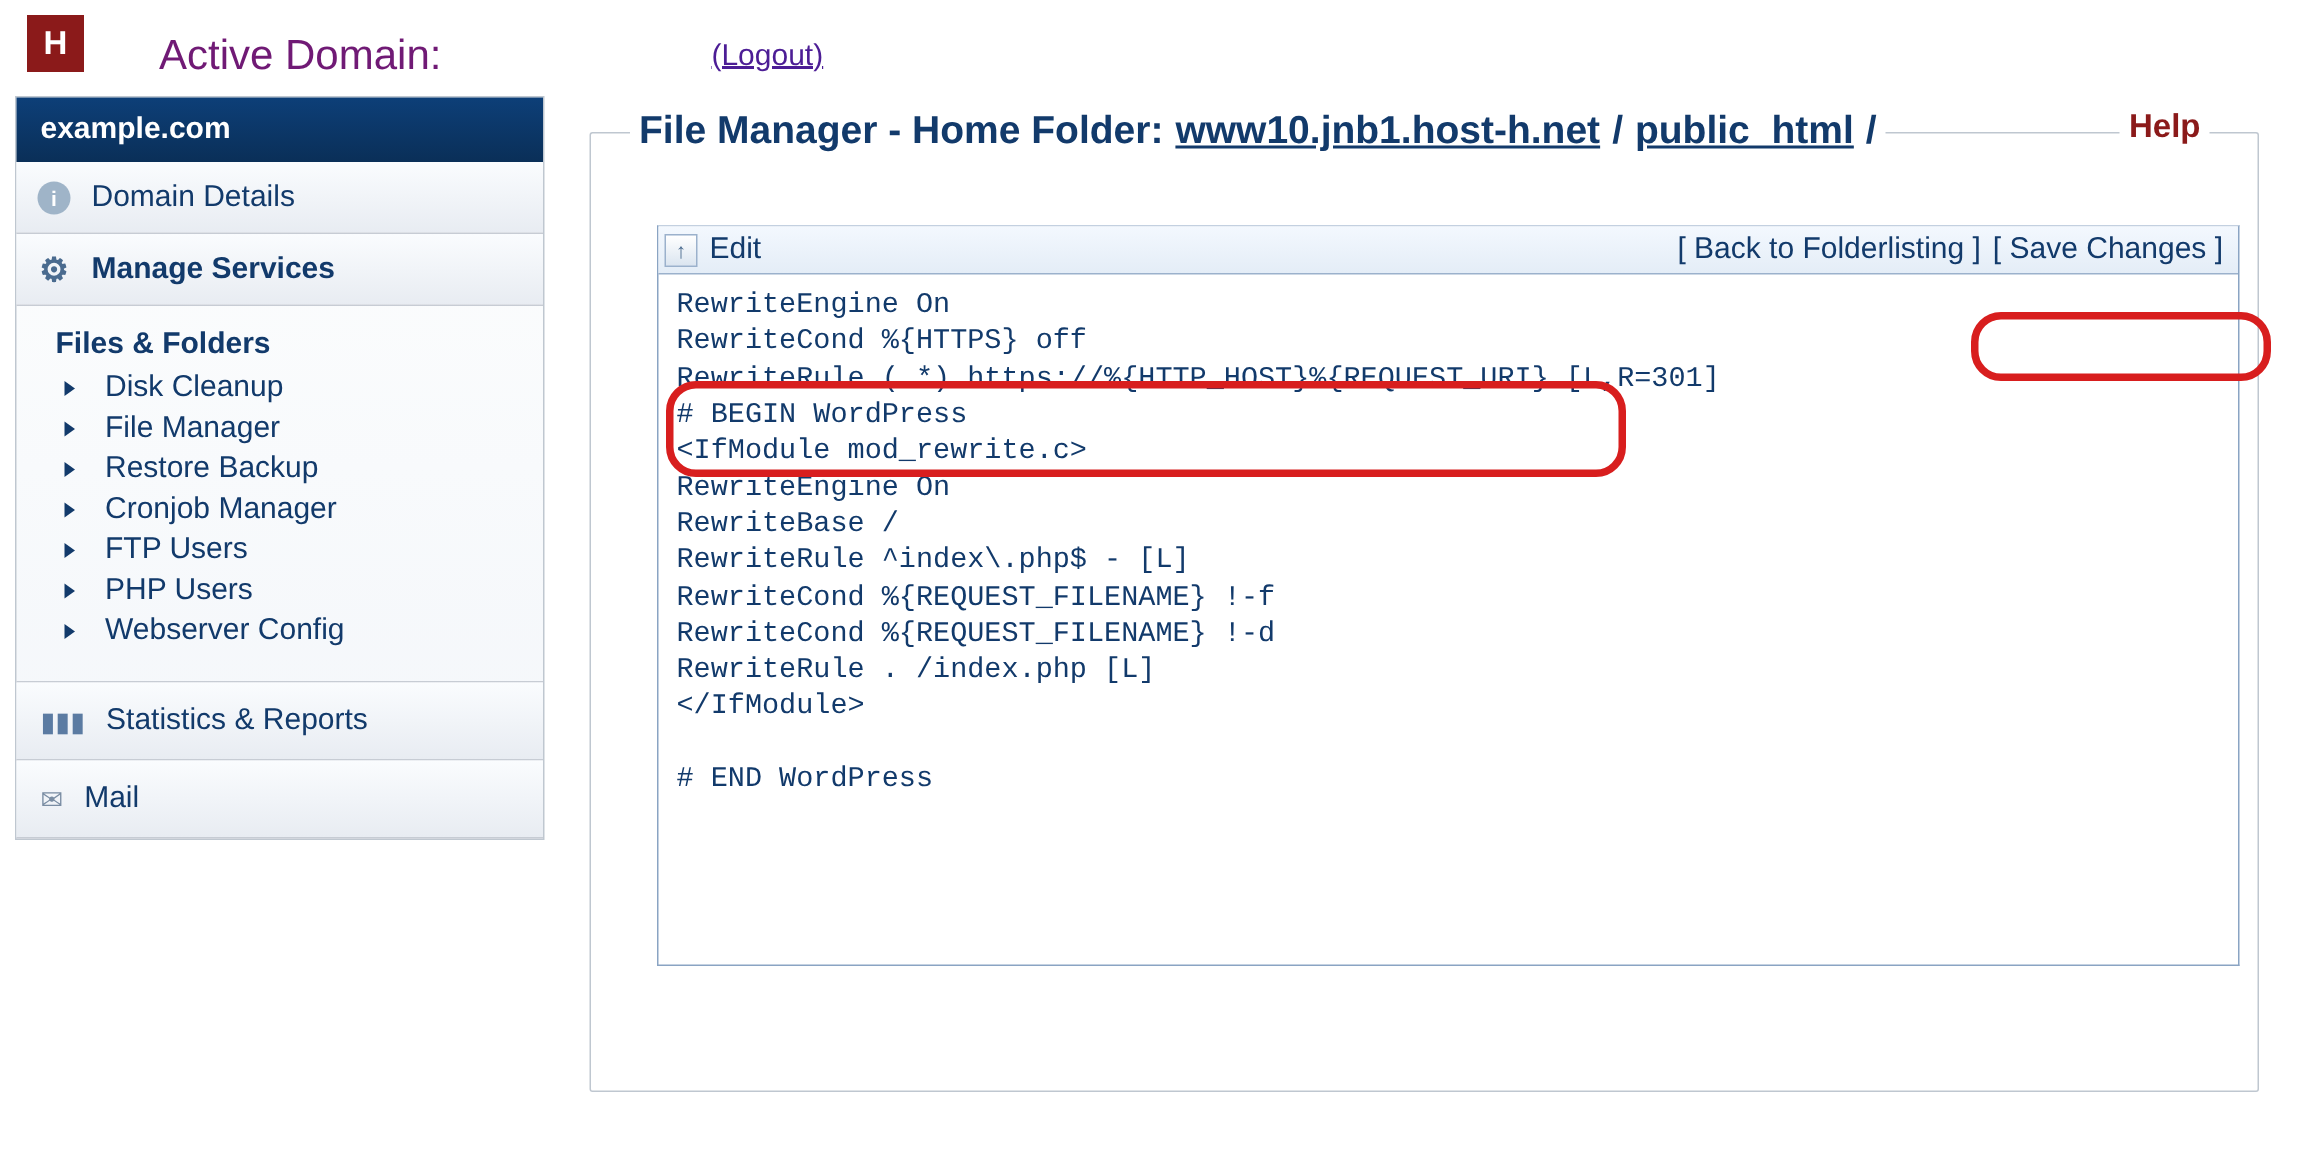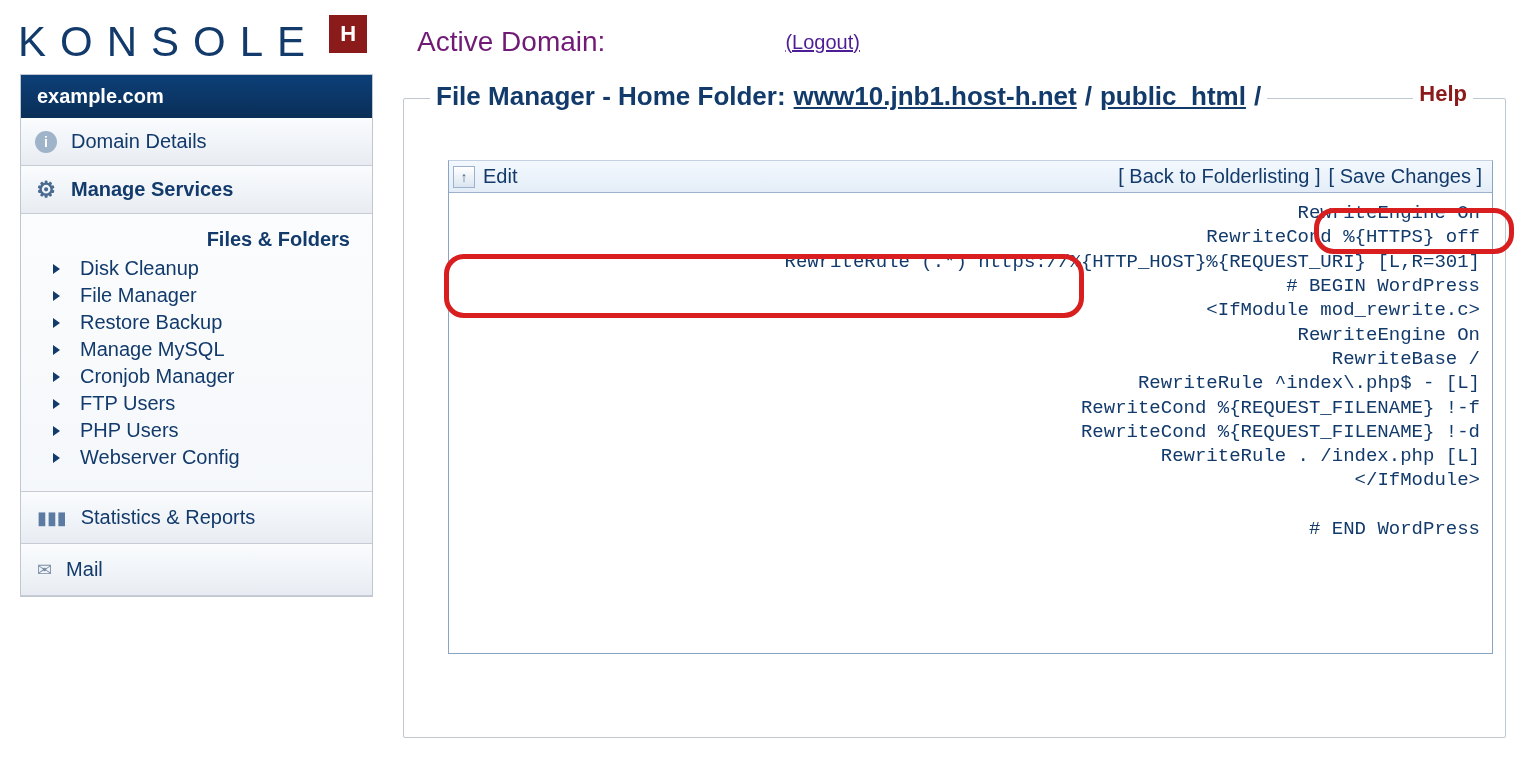--- a/index.html
+++ b/index.html
@@ -63,21 +63,20 @@
     gap: 30px;
   }
 
   
   .sidebar {
     width: 353px;
     border: 1px solid #bfc7d0;
     background: linear-gradient(#fdfefe,#f3f6fa);
     font-size: 20px;
     color: #123a6b;
-    margin-left: 10px;
   }
   .sidebar .domain-head {
     background: linear-gradient(#0d3f78,#0a2f58);
     color: #fff;
     font-weight: bold;
     padding: 10px 16px;
     font-size: 20px;
   }
   .sidebar .nav-item {
     display: flex;
@@ -105,21 +104,21 @@
     color:#4a6b8f;font-size:22px;
   }
   .sidebar .submenu {
     padding: 14px 22px 20px 26px;
     border-bottom: 1px solid #c7ccd4;
   }
   .sidebar .sub-head {
     font-weight: bold;
     margin: 10px 0 4px 0;
   }
-  .sidebar .sub-head:first-child { margin-top: 0; text-align: right; }
+  .sidebar .sub-head:first-child { margin-top: 0; }
   .sidebar .sub-link {
     display:flex; align-items:center; gap:20px;
     padding: 2px 0 2px 6px;
     cursor:pointer;
   }
   .sidebar .sub-link .tri {
     width:0;height:0;
     border-top:5px solid transparent;
     border-bottom:5px solid transparent;
     border-left:7px solid #123a6b;
@@ -219,21 +218,20 @@
     line-height: 1.28;
     white-space: pre;
     min-height: 460px;
   }
 </style>
 </head>
 <body>
 
 <div class="topbar">
   <div class="logo">
-    <span class="logo-text">KONSOLE</span>
     <span class="logo-h">H</span>
   </div>
   <span class="active-domain">Active Domain:</span>
   <a class="logout">(Logout)</a>
 </div>
 
 <div class="layout">
 
   <div class="sidebar">
     <div class="domain-head">example.com</div>
@@ -256,24 +254,20 @@
         </div>
       <div class="sub-link">
           <span class="tri"></span>
           <span>File Manager</span>
         </div>
       <div class="sub-link">
           <span class="tri"></span>
           <span>Restore Backup</span>
         </div>
 
-      <div class="sub-link">
-          <span class="tri"></span>
-          <span>Manage MySQL</span>
-        </div>
 
       <div class="sub-link">
           <span class="tri"></span>
           <span>Cronjob Manager</span>
         </div>
       <div class="sub-link">
           <span class="tri"></span>
           <span>FTP Users</span>
         </div>
       <div class="sub-link">
@@ -290,21 +284,21 @@
       <span class="icon-stats">▮▮▮</span>
       <span>Statistics &amp; Reports</span>
     </div>
     <div class="bottom-item">
       <span class="icon-mail">✉</span>
       <span>Mail</span>
     </div>
   </div>
 
   <div class="main">
-    <div class="fieldset-wrap" style="height:640px;text-align:right;">
+    <div class="fieldset-wrap" style="height:640px;">
       <div class="legend-row">
         <span>File Manager - Home Folder: </span>
         <span class="path-part">www10.jnb1.host-h.net</span>
           <span class="slash">/</span>
           <span class="path-part">public_html</span>
           <span class="slash">/</span>
       </div>
       <a class="help-link">Help</a>
 
       <div class="editor-frame">

